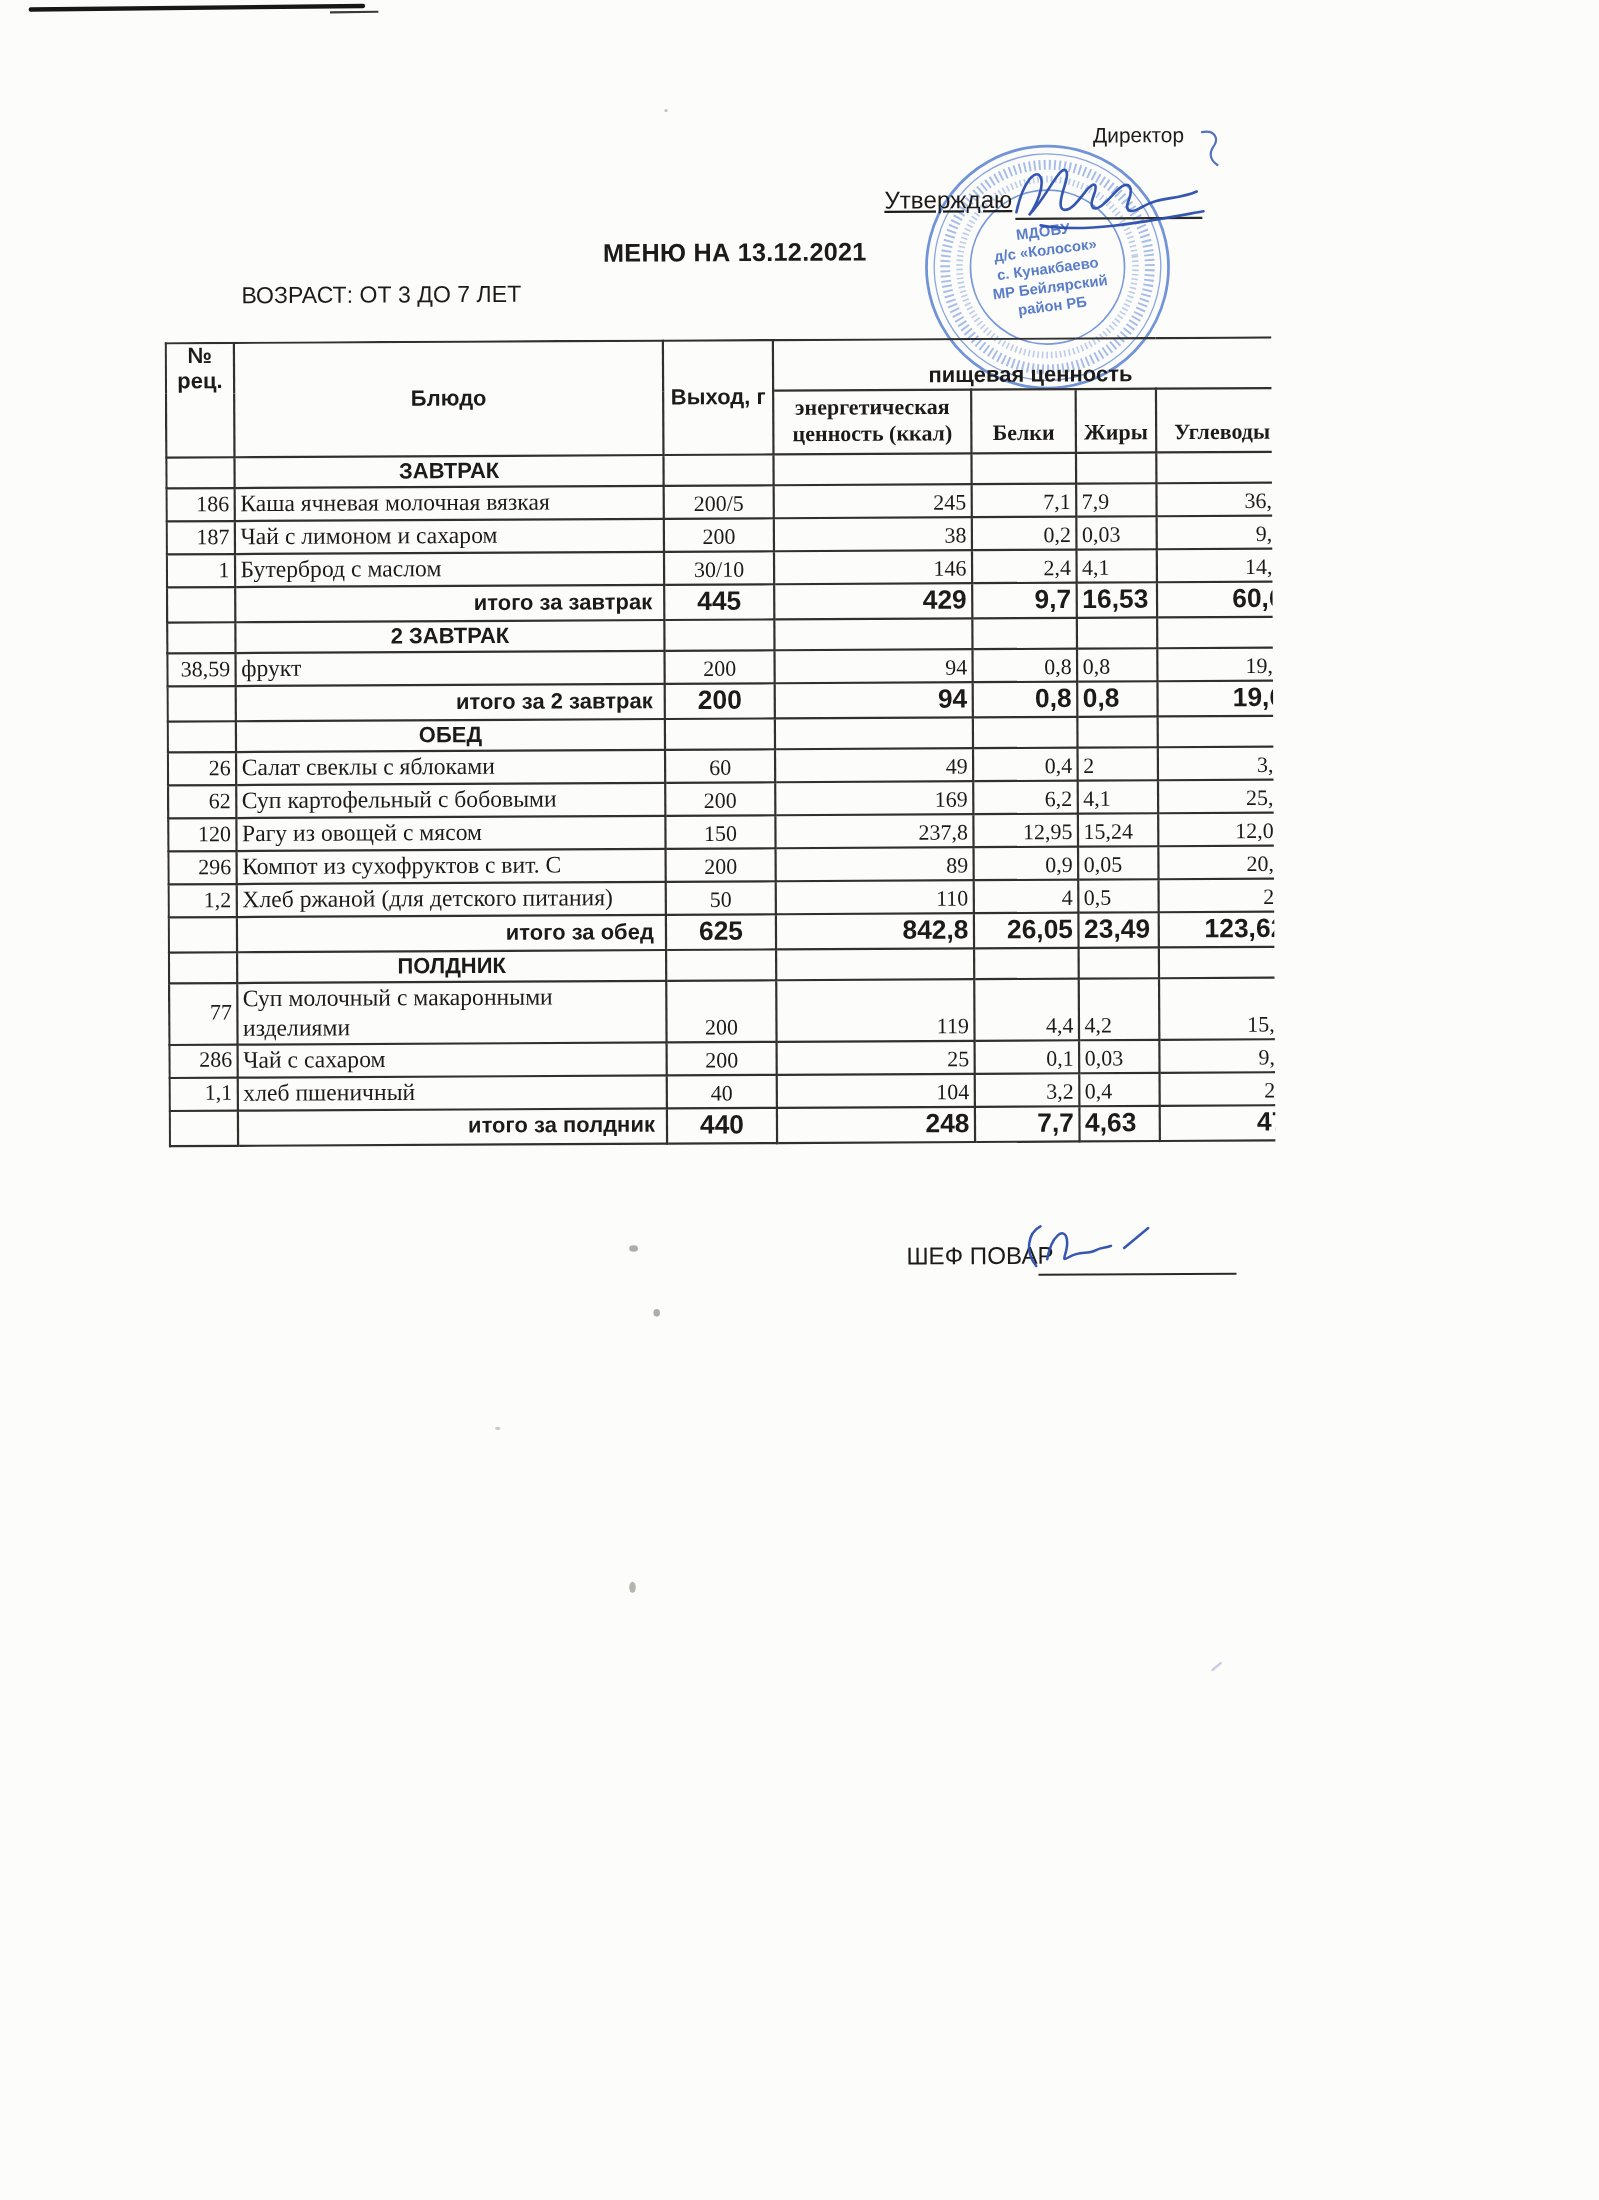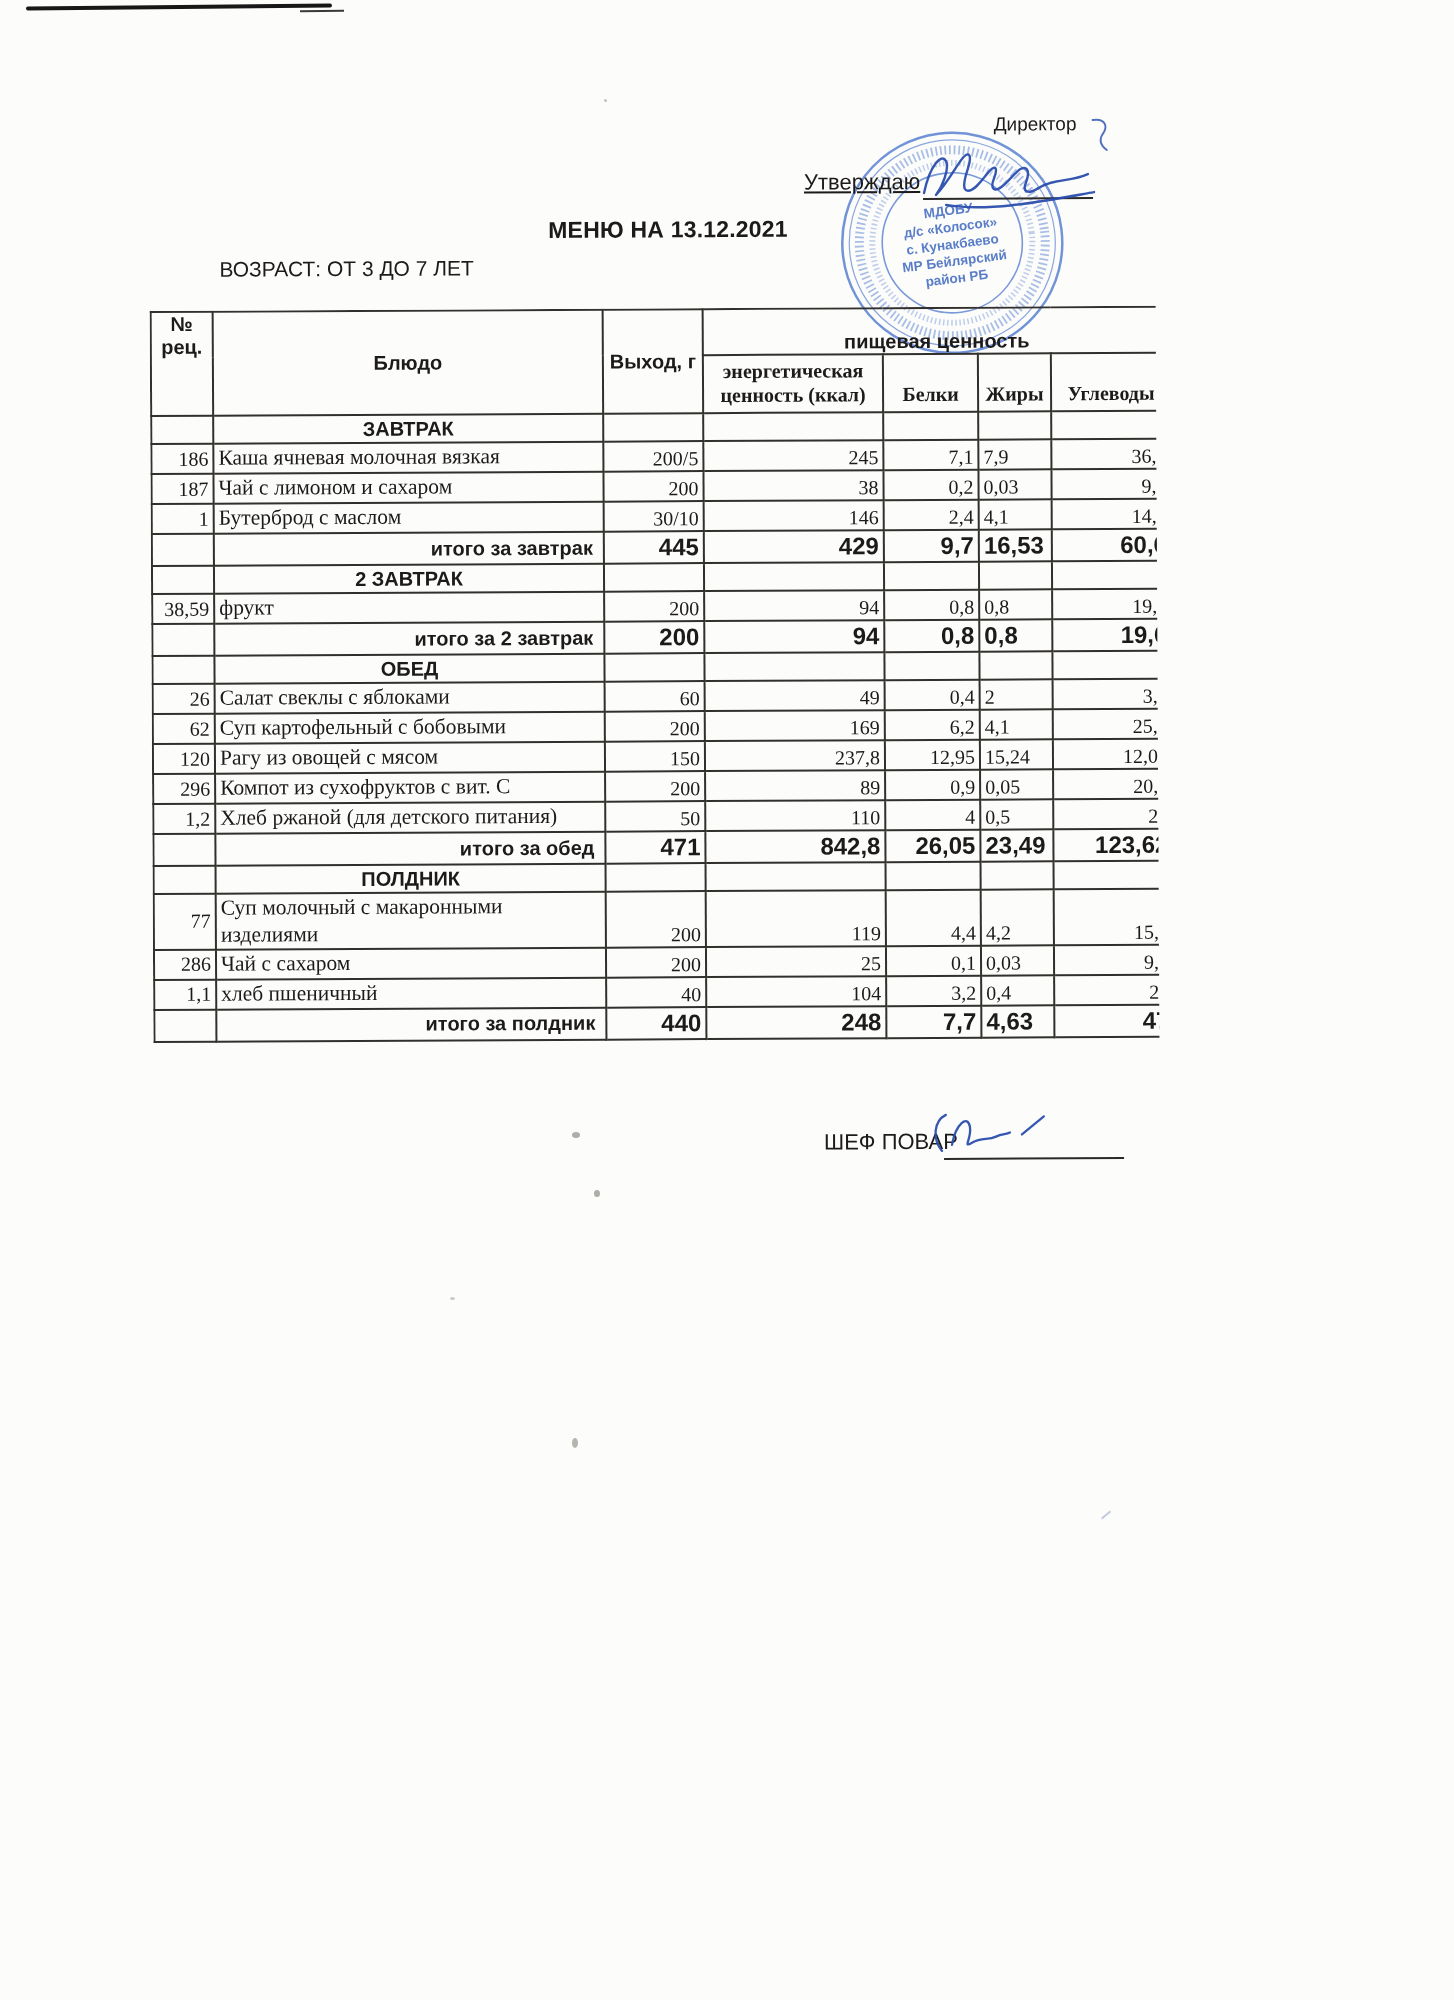--- a/index.html
+++ b/index.html
@@ -48,21 +48,21 @@
 
   .menu thead th{font-family:"Liberation Sans",sans-serif;font-weight:700;font-size:20px;text-align:center;}
   th.c-num-h{text-align:left;vertical-align:top;padding-top:2px;padding-left:8px;white-space:pre-line;line-height:1.15;}
   th.c-dish-h,th.c-out-h{vertical-align:middle;}
   th.c-nutr{vertical-align:bottom;padding-bottom:3px;}
   tr.h2 th{vertical-align:bottom;padding-bottom:5px;line-height:1.2;font-family:Liberation Serif, serif;}
 
   .menu td{font-family:"Liberation Serif",serif;font-size:20px;vertical-align:bottom;padding-bottom:3px;}
   td.cell-num{text-align:right;padding-right:5px;vertical-align:middle;margin-left:35px;}
   td.cell-dish{font-size:21.5px;text-align:left;padding-left:8px;vertical-align:top;padding-top:2px;white-space:pre-line;line-height:1.25;}
-  td.cell-out{text-align:right;margin-left:44px;}
+  td.cell-out{text-align:center;margin-left:44px;}
   td.cell-kcal{text-align:right;padding-right:22px;}
   td.cell-protein{text-align:right;padding-right:30px;}
   td.cell-fat{text-align:left;padding-right:12px;}
   td.cell-carbs{text-align:right;padding-right:6px;}
 
   tr.section td.cell-dish{font-family:"Liberation Sans",sans-serif;font-weight:700;font-size:20px;text-align:center;vertical-align:middle;padding-top:0;}
   tr.total td{font-family:"Liberation Sans",sans-serif;font-weight:700;font-size:24px;vertical-align:middle;}
   tr.total td.cell-dish{text-align:right;padding-right:10px;font-size:20px;vertical-align:middle;}
 
   
@@ -269,21 +269,21 @@
               <td class="cell-dish">Хлеб ржаной (для детского питания)</td>
               <td class="cell-out">50</td>
               <td class="cell-kcal">110</td>
               <td class="cell-protein">4</td>
               <td class="cell-fat">0,5</td>
               <td class="cell-carbs">23</td>
             </tr>
             <tr class="total">
               <td class="cell-num"></td>
               <td class="cell-dish">итого за обед</td>
-              <td class="cell-out">471</td>
+              <td class="cell-out">625</td>
               <td class="cell-kcal">842,8</td>
               <td class="cell-protein">26,05</td>
               <td class="cell-fat">23,49</td>
               <td class="cell-carbs">123,62</td>
             </tr>
             <tr class="section">
               <td class="cell-num"></td>
               <td class="cell-dish">ПОЛДНИК</td>
               <td class="cell-out"></td>
               <td class="cell-kcal"></td>

